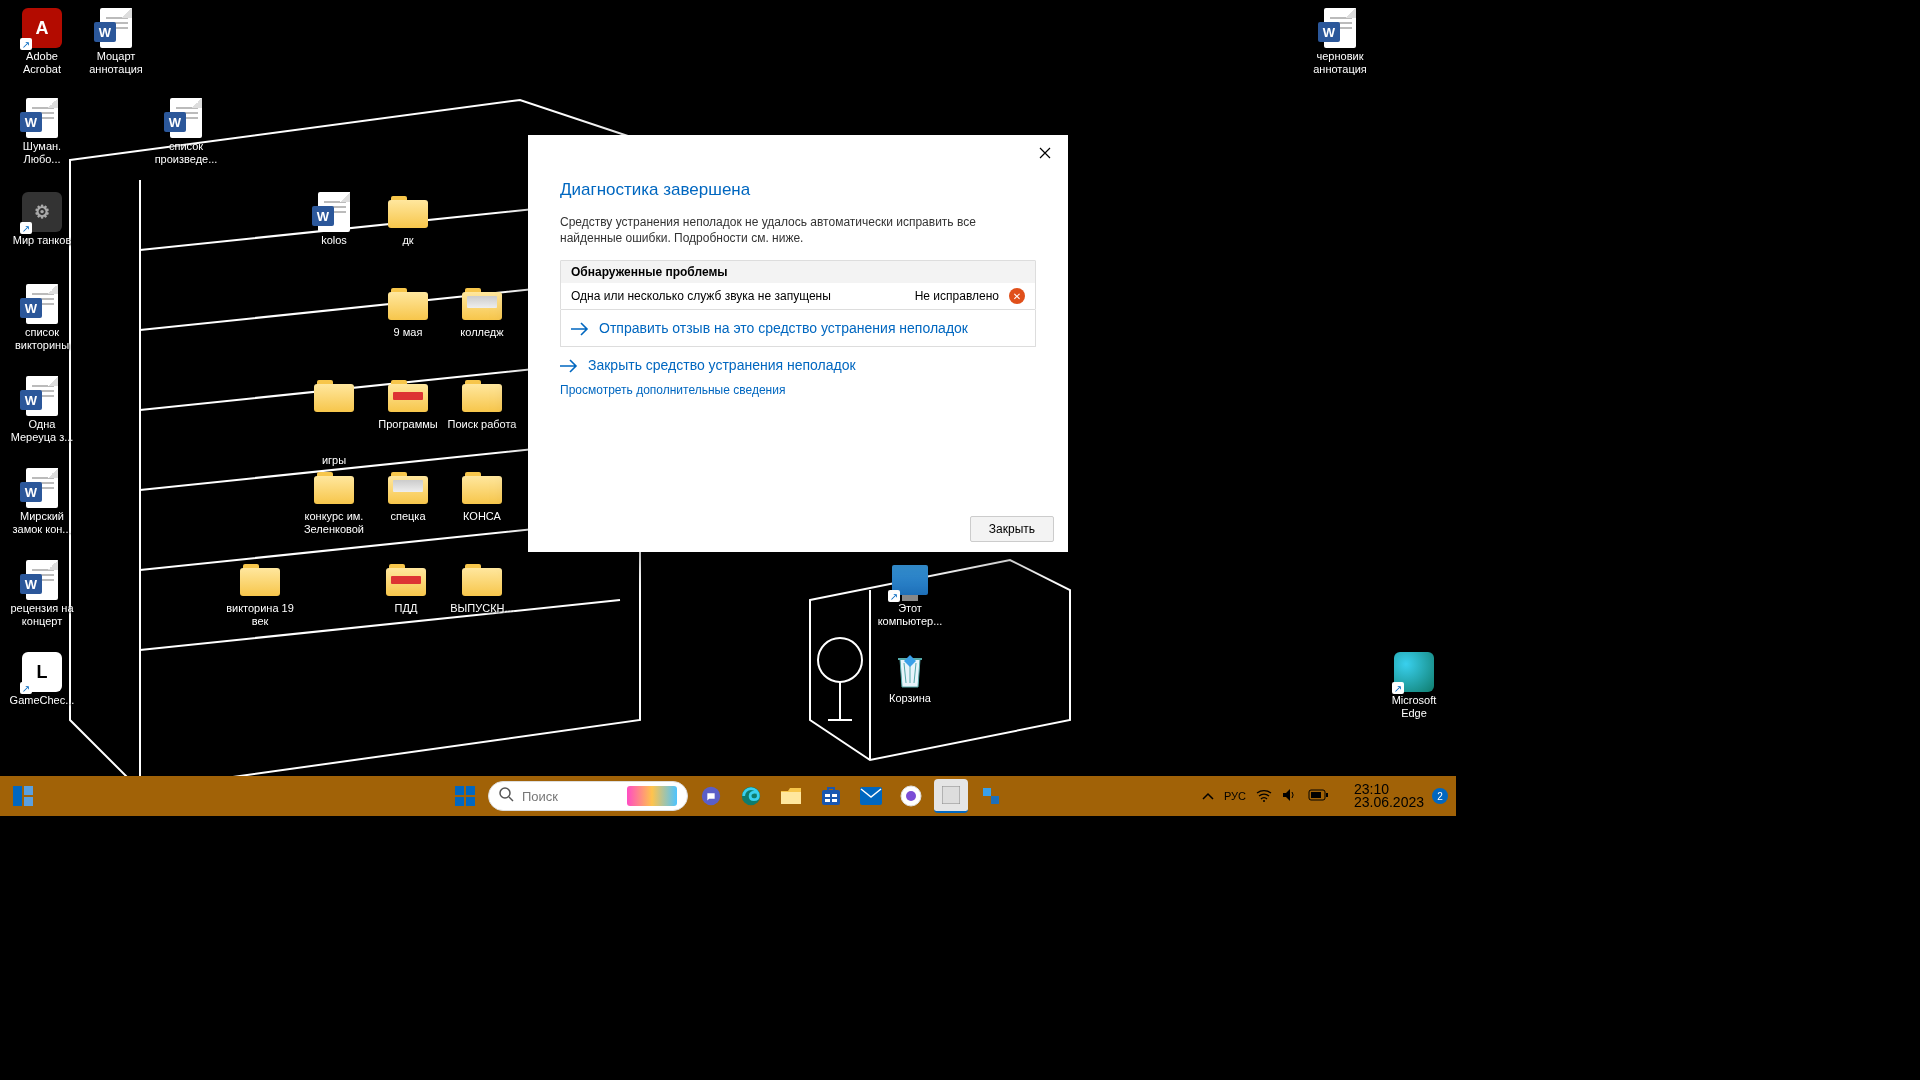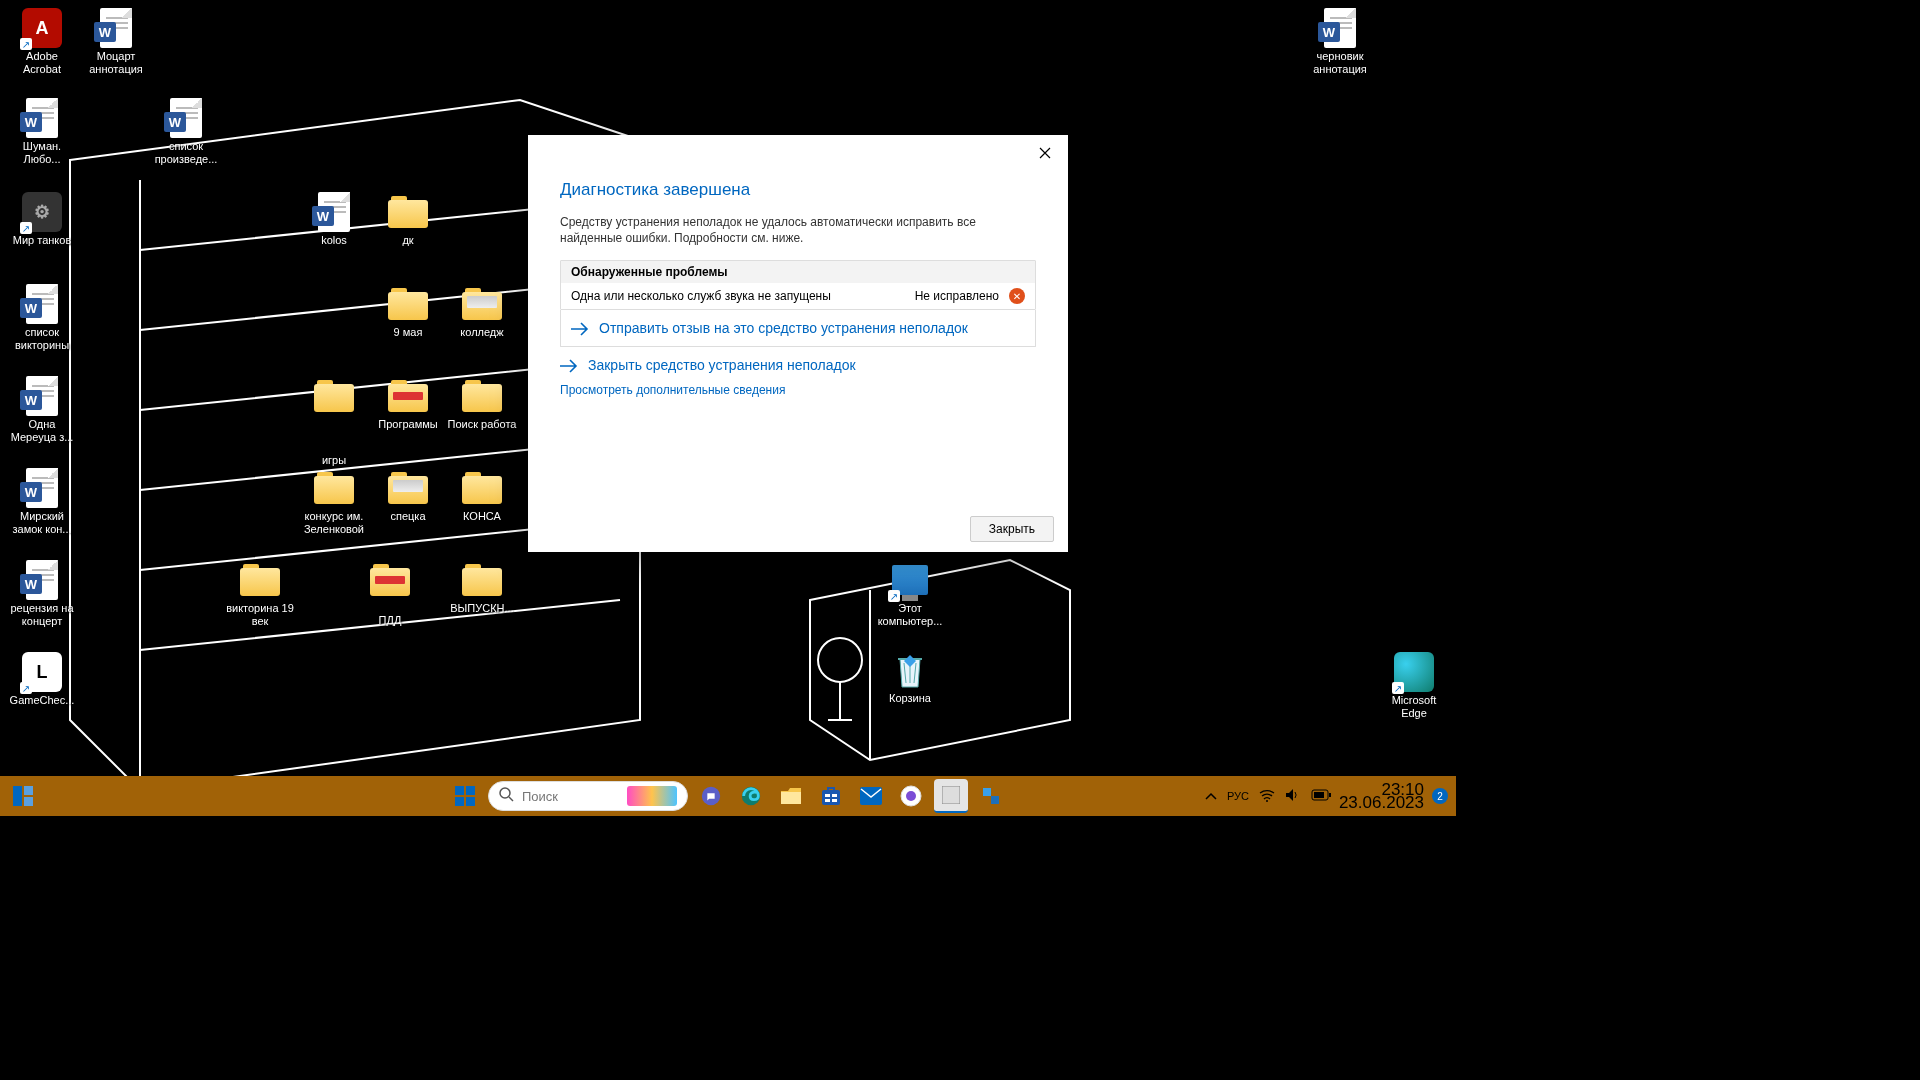--- a/index.html
+++ b/index.html
@@ -64,21 +64,21 @@
   .tb-center { position:absolute; left:50%; transform:translateX(-50%); display:flex; align-items:center; gap:6px; }
   .tb-item { width:34px; height:34px; display:flex; align-items:center; justify-content:center; cursor:pointer; border-radius:4px; }
   .tb-item.active { background:#e5e5e5; border-bottom:2px solid #0067c0; }
   .search { width:200px; height:30px; background:#fff; border:1px solid #ddd; border-radius:15px; display:flex; align-items:center; gap:8px; padding:0 10px; }
   .search .si { color:#555; }
   .search .st { color:#777; font-size:13px; flex:1; }
   .search .art { width:50px; height:20px; background:linear-gradient(90deg,#f0a,#fa0,#0af); border-radius:3px; opacity:.7; }
   .tb-right { margin-left:auto; display:flex; align-items:center; gap:8px; padding-right:8px; }
   .tray { display:flex; align-items:center; gap:10px; font-size:11px; }
   .tray .chev { cursor:pointer; }
-  .clock { text-align:right; font-size:17px; line-height:13px; cursor:pointer; }
+  .clock { text-align:left; font-size:14px; line-height:13px; cursor:pointer;margin-left:18px; }
   .notif-count { width:16px; height:16px; background:#0067c0; color:#fff; border-radius:50%; font-size:10px; display:flex; align-items:center; justify-content:center; }
 </style>
 </head>
 <body>
 
 <svg class="bg-art" viewBox="0 0 1456 816">
   <g stroke="#fff" stroke-width="2" fill="none">
     <path d="M70 160 L520 100 L640 140 L640 720 L140 790 L70 720 Z"></path>
     <path d="M140 180 L140 790"></path>
     <path d="M140 250 L620 200 M140 330 L620 280 M140 410 L620 360 M140 490 L620 440 M140 570 L620 520 M140 650 L620 600"></path>
@@ -325,21 +325,21 @@
     </div>
     <div class="di" style="left: 222px; top: 560px;">
       <div class="ic" style="position:relative">
         <div class="folder-icon">
           <div class="tab"></div>
           <div class="back"></div>
         </div>
       </div>
       <div class="lbl">викторина 19 век</div>
     </div>
-    <div class="di" style="left: 352px; top: 560px; gap: 12px;">
+    <div class="di" style="left: 368px; top: 560px;">
       <div class="ic" style="position:relative">
         <div class="folder-icon">
           <div class="tab"></div>
           <div class="back"></div>
           <div class="thumb" style="background:#d33;height:8px;top:12px"></div>
         </div>
       </div>
       <div class="lbl">ПДД</div>
     </div>
     <div class="di" style="left: 444px; top: 560px;">

